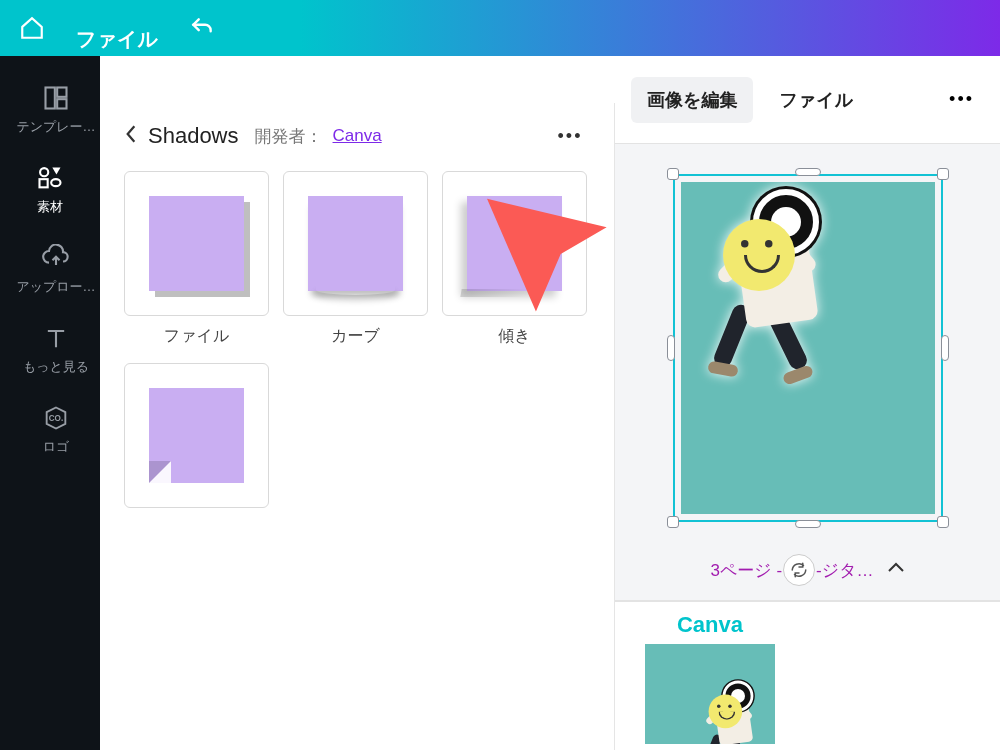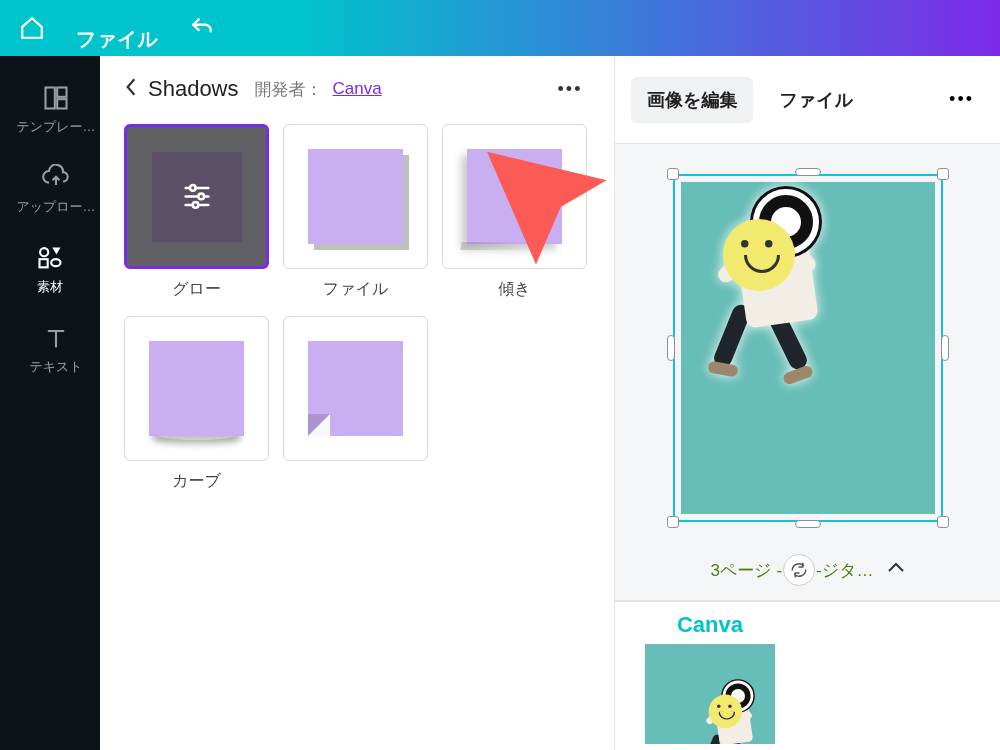--- a/index.html
+++ b/index.html
@@ -87,21 +87,21 @@
   .handle { position:absolute; background:#fff; border:1.5px solid #8a8f98; border-radius:3px; }
   .h-corner { width:12px; height:12px; }
   .h-side-v { width:8px; height:26px; border-radius:4px;}
   .h-side-h { width:26px; height:8px; border-radius:4px;}
   .tl{top:4px;left:4px;} .tr{top:4px;right:4px;} .bl{bottom:4px;left:4px;} .br{bottom:4px;right:4px;}
   .ml{left:4px; top:calc(50% - 13px);} .mr{right:4px; top:calc(50% - 13px);}
   .mt{top:4px; left:calc(50% - 13px);} .mb{bottom:4px; left:calc(50% - 13px);}
 
   .artboard .fig2 { position:absolute; left:40px; top:40px; transform:scale(1.5); filter: drop-shadow(0 0 4px rgba(255,255,255,0.9)); }
 
-  .page-strip { height:60px; display:flex; align-items:center; justify-content:center; gap:1px; color:#4d7c0f; font-size:17px;}
+  .page-strip { height:60px; display:flex; align-items:center; justify-content:center; gap:1px; color:#a21caf; font-size:17px;}
   .refresh-circ { width:32px; height:32px; border-radius:50%; background:#fff; border:1px solid #ccc; display:flex; align-items:center; justify-content:center;}
   .chev-up { font-size:16px; }
 
   .thumb-strip { height:150px; background:#fff; border-top:2px solid #e3e3e3; display:flex; align-items:flex-start; padding:10px 0 0 30px; gap:26px; overflow:hidden;}
   .page-thumb { display:flex; flex-direction:column; align-items:center; gap:6px;}
   .pt-label { font-size:22px; font-weight:800; }
   .pt-box { width:130px; height:100px; overflow:hidden; position:relative; }
   .pt-teal { background:#67bdb7; }
   .pt-magenta { background:#d81bd8; height:70px; margin-top:24px;}
   .pt-fig { position:absolute; left:36px; top:20px; transform:scale(0.7);}
@@ -132,96 +132,87 @@
 
   <div class="sidebar">
     <div class="side-item">
       <svg width="28" height="28" viewBox="0 0 24 24" fill="none" stroke="#989ea6" stroke-width="1.8">
           <rect x="3" y="3" width="8" height="18"></rect>
           <rect x="13" y="3" width="8" height="8"></rect>
           <rect x="13" y="13" width="8" height="8"></rect>
         </svg>
       <span class="side-label">テンプレー…</span>
     </div>
-    <div class="side-item">
-      <svg width="28" height="28" viewBox="0 0 24 24" fill="none" stroke="#989ea6" stroke-width="1.8">
-          <path d="M6 16 a5 5 0 0 1 0-10 a6 6 0 0 1 12 1 a4 4 0 0 1 0 8"></path>
-          <path d="M12 11 v7 M9 14 l3-3 3 3"></path>
-        </svg>
-      <span class="side-label">アップロー…</span>
-    </div>
     <div class="side-item active">
       <svg width="28" height="28" viewBox="0 0 24 24" fill="none" stroke="#fff" stroke-width="1.8">
           <circle cx="7" cy="7" r="3.5"></circle>
           <path d="M14 3 L21 3 L17.5 9 Z" fill="#fff" stroke="none"></path>
           <rect x="3" y="13" width="7" height="7"></rect>
           <path d="M13 16 a4 3 0 1 0 8 0 a4 3 0 1 0 -8 0"></path>
         </svg>
       <span class="side-label">素材</span>
     </div>
     <div class="side-item">
       <svg width="28" height="28" viewBox="0 0 24 24" fill="none" stroke="#989ea6" stroke-width="1.8">
+          <path d="M6 16 a5 5 0 0 1 0-10 a6 6 0 0 1 12 1 a4 4 0 0 1 0 8"></path>
+          <path d="M12 11 v7 M9 14 l3-3 3 3"></path>
+        </svg>
+      <span class="side-label">アップロー…</span>
+    </div>
+    <div class="side-item">
+      <svg width="28" height="28" viewBox="0 0 24 24" fill="none" stroke="#989ea6" stroke-width="1.8">
           <path d="M5 6 H19 M12 6 V20"></path>
         </svg>
-      <span class="side-label">テキスト</span>
-    </div>
-  </div>
-
-  <div class="panel" style="position:relative;">
+      <span class="side-label">もっと見る</span>
+    </div>
+    <div class="side-item">
+      <svg width="28" height="28" viewBox="0 0 24 24" fill="none" stroke="#989ea6" stroke-width="1.6">
+          <path d="M12 3 L20 7 V17 L12 21 L4 17 V7 Z"></path>
+          <text x="12" y="14.5" font-size="7" text-anchor="middle" fill="#989ea6" stroke="none" font-weight="700">CO.</text>
+        </svg>
+      <span class="side-label">ロゴ</span>
+    </div>
+  </div>
+
+  <div class="panel" style="position:relative;margin-top:47px;">
     <div class="panel-head">
       <span class="back-chev">
         <svg width="14" height="20" viewBox="0 0 10 18" fill="none" stroke="#333" stroke-width="2">
             <path d="M8 2 L2 9 L8 16"></path>
           </svg>
       </span>
       <span class="panel-title">Shadows</span>
       <span class="dev-label">開発者：</span>
       <a class="dev-link">Canva</a>
       <span class="panel-more">•••</span>
     </div>
 
     <div class="grid">
 
 
-      <div class="tile">
-        <div class="thumb selected">
-          <div class="inner-sq sw" style="background:#5b4f68;"></div>
-          <div class="adjust-icon" style="position:absolute;">
-            <svg width="34" height="34" viewBox="0 0 24 24" fill="none" stroke="#fff" stroke-width="1.8" stroke-linecap="round">
-                <line x1="4" y1="7" x2="20" y2="7"></line>
-                <circle cx="9" cy="7" r="2" fill="#605f63"></circle>
-                <line x1="4" y1="13" x2="20" y2="13"></line>
-                <circle cx="15" cy="13" r="2" fill="#605f63"></circle>
-                <line x1="4" y1="19" x2="20" y2="19"></line>
-                <circle cx="11" cy="19" r="2" fill="#605f63"></circle>
-              </svg>
-          </div>
-        </div>
-        <div class="tile-label">グロー</div>
-      </div>
 
       <div class="tile">
         <div class="thumb">
             <div class="sw drop"></div>
           </div>
         <div class="tile-label">ファイル</div>
       </div>
 
       <div class="tile">
         <div class="thumb">
+            <div class="sw curve"></div>
+          </div>
+        <div class="tile-label">カーブ</div>
+      </div>
+
+      <div class="tile">
+        <div class="thumb">
             <div class="sw tilt"></div>
           </div>
         <div class="tile-label">傾き</div>
-      </div>
-
-      <div class="tile">
-        <div class="thumb">
-            <div class="sw curve"></div>
-          </div>
-        <div class="tile-label">カーブ</div>
       </div>
 
 
       <div class="tile">
         <div class="thumb">
             <div class="sw pageflip2" style="position:relative;"></div>
           </div>
         <div class="tile-label"></div>
       </div>
     </div>

